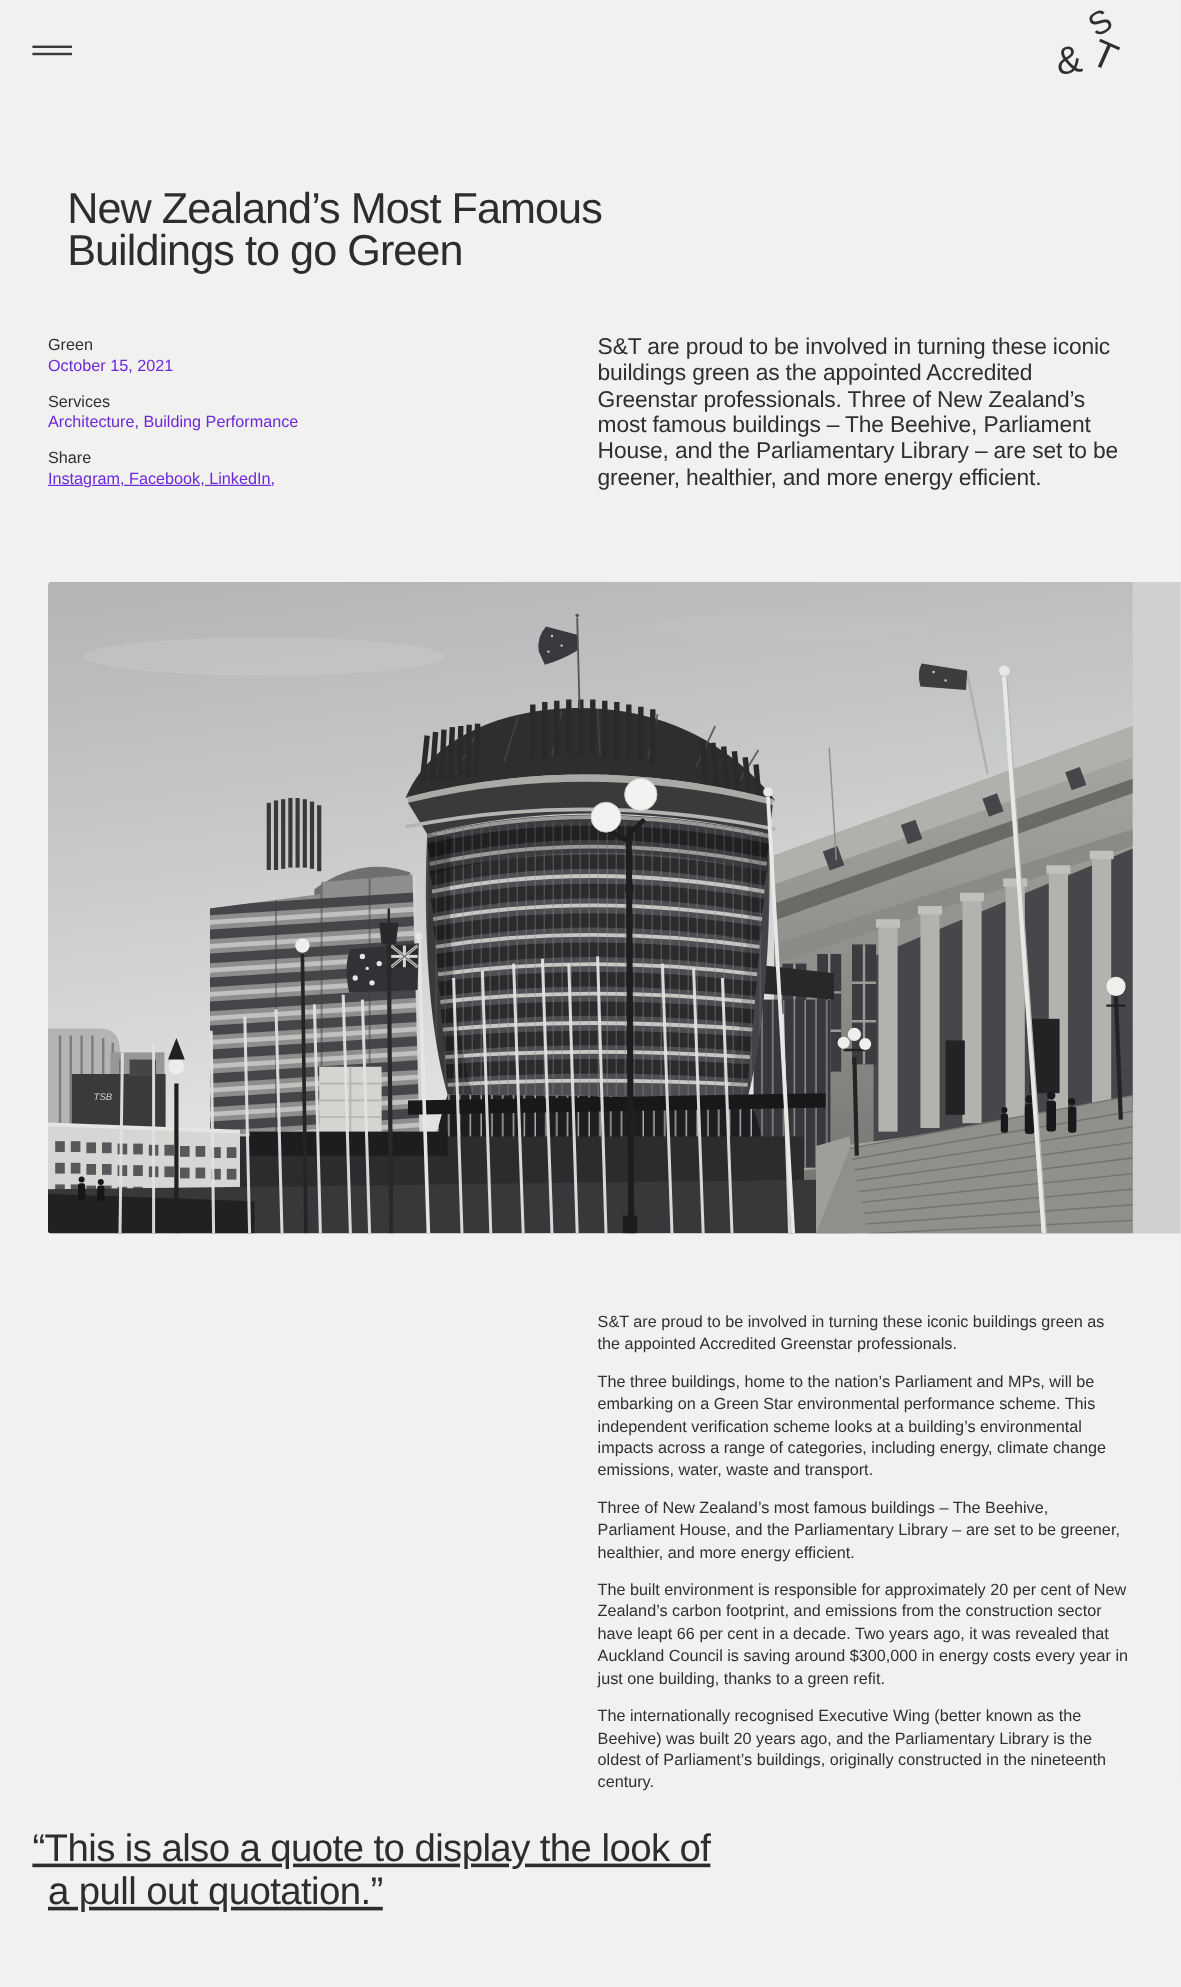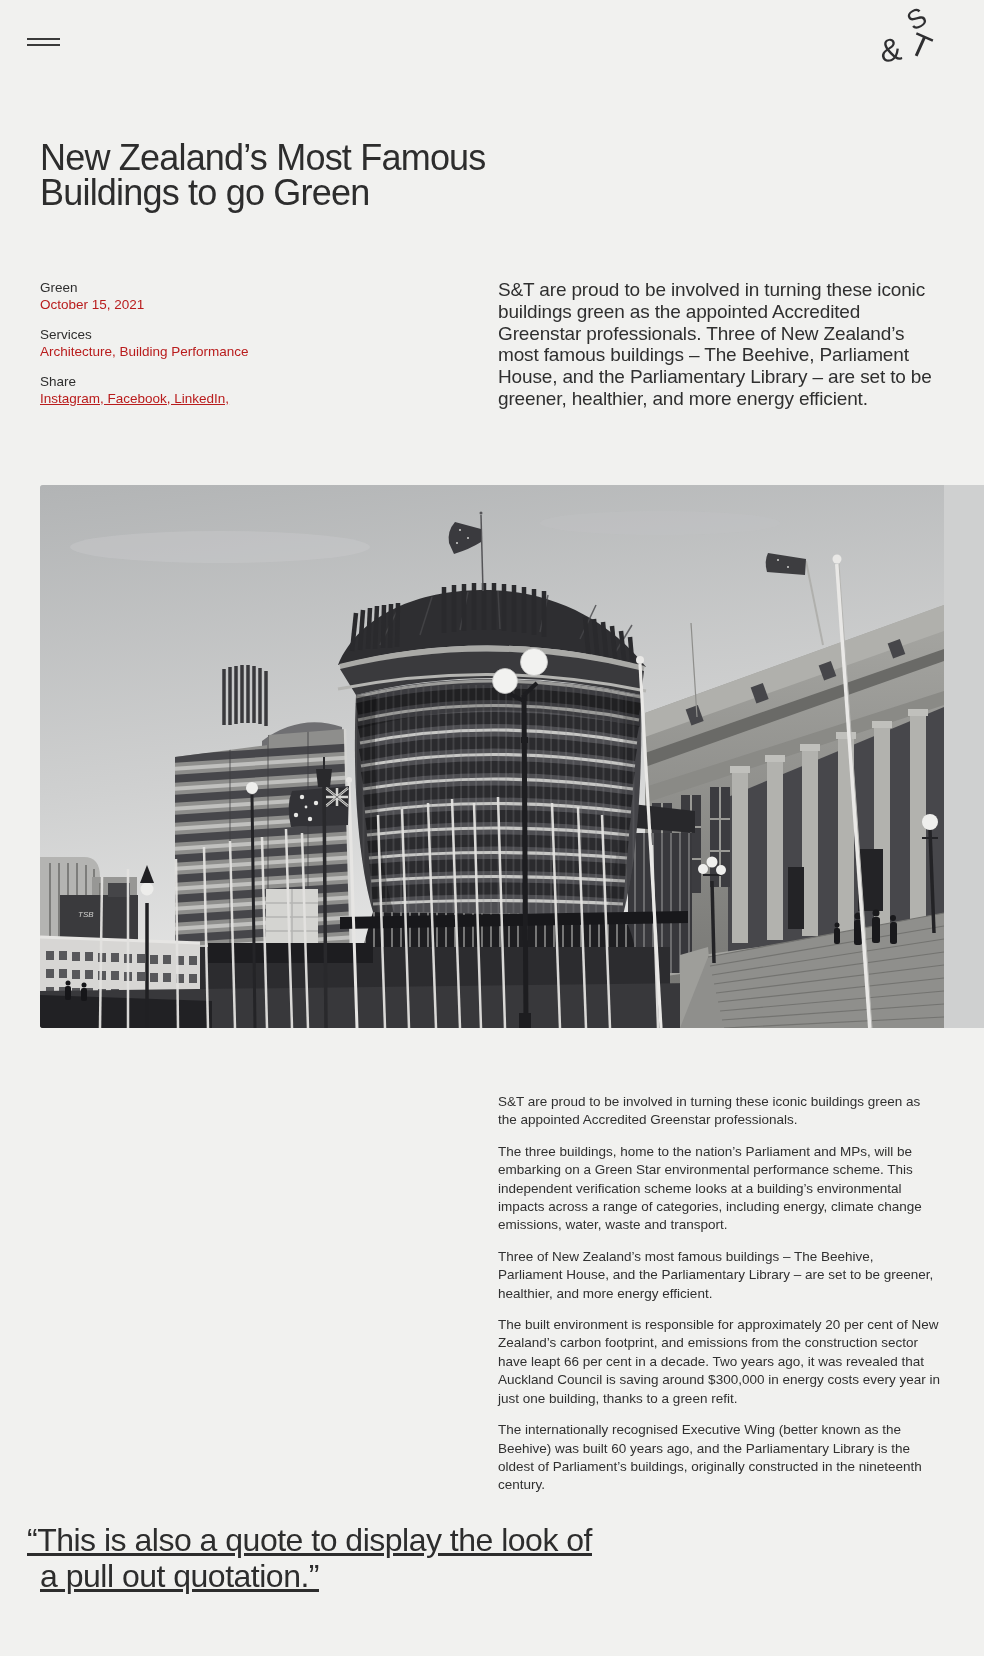--- a/index.html
+++ b/index.html
@@ -21,21 +21,21 @@
   .logo .l-t{left:31px;top:26px;font-size:32px;transform:rotate(24deg);}
   
   .title{
     position:absolute;left:40px;top:140px;width:480px;
     font-size:36px;line-height:35px;letter-spacing:-0.8px;color:#2d2d2d;font-weight:400;
   }
   
   .meta{position:absolute;left:40px;top:280px;width:330px;font-size:13.5px;line-height:16.5px;}
   .meta .group{margin-bottom:14px;}
   .meta .label{color:#2e2e2e;}
-  .meta .value{color:#b91c1c;}
+  .meta .value{color:#6d28d9;}
   .meta .value.links{cursor:pointer;text-decoration:underline;}
   
   .intro{
     position:absolute;left:498px;top:279px;width:442px;
     font-size:19px;line-height:21.8px;letter-spacing:-0.15px;color:#2f2f2f;
   }
   
   .photo{position:absolute;left:40px;top:485px;width:980px;height:543px;border-radius:3px;overflow:hidden;background:#cfd0d0;font-style:italic;}
   .photo svg{display:block;}
   
@@ -59,21 +59,21 @@
   <div class="burger">
       <span></span>
       <span></span>
     </div>
   <div class="logo">
     <span class="l-s">S</span>
     <span class="l-amp">&amp;</span>
     <span class="l-t">T</span>
   </div>
 
-  <h1 class="title" style="margin:0;">
+  <h1 class="title" style="margin:16px;">
     <div>New Zealand’s Most Famous</div>
     <div>Buildings to go Green</div>
   </h1>
 
   <div class="meta">
     <div class="group">
       <div class="label">Green</div>
       <div class="value">October 15, 2021</div>
     </div>
     <div class="group">
@@ -522,21 +522,21 @@
         <circle cx="890" cy="337" r="8" fill="#efefed"></circle>
       </g>
     </svg>
   </div>
 
   <div class="bodycopy">
     <p>S&amp;T are proud to be involved in turning these iconic buildings green as the appointed Accredited Greenstar professionals.</p>
     <p>The three buildings, home to the nation’s Parliament and MPs, will be embarking on a Green Star environmental performance scheme. This independent verification scheme looks at a building’s environmental impacts across a range of categories, including energy, climate change emissions, water, waste and transport.</p>
     <p>Three of New Zealand’s most famous buildings – The Beehive, Parliament House, and the Parliamentary Library – are set to be greener, healthier, and more energy efficient.</p>
     <p>The built environment is responsible for approximately 20 per cent of New Zealand’s carbon footprint, and emissions from the construction sector have leapt 66 per cent in a decade. Two years ago, it was revealed that Auckland Council is saving around $300,000 in energy costs every year in just one building, thanks to a green refit.</p>
-    <p>The internationally recognised Executive Wing (better known as the Beehive) was built 60 years ago, and the Parliamentary Library is the oldest of Parliament’s buildings, originally constructed in the nineteenth century.</p>
+    <p>The internationally recognised Executive Wing (better known as the Beehive) was built 20 years ago, and the Parliamentary Library is the oldest of Parliament’s buildings, originally constructed in the nineteenth century.</p>
   </div>
 
   <div class="quote">
     <div class="q1">“This is also a quote to display the look of</div>
     <div class="q2">a pull out quotation.”</div>
   </div>
 
 </div>
 
 </body></html>

